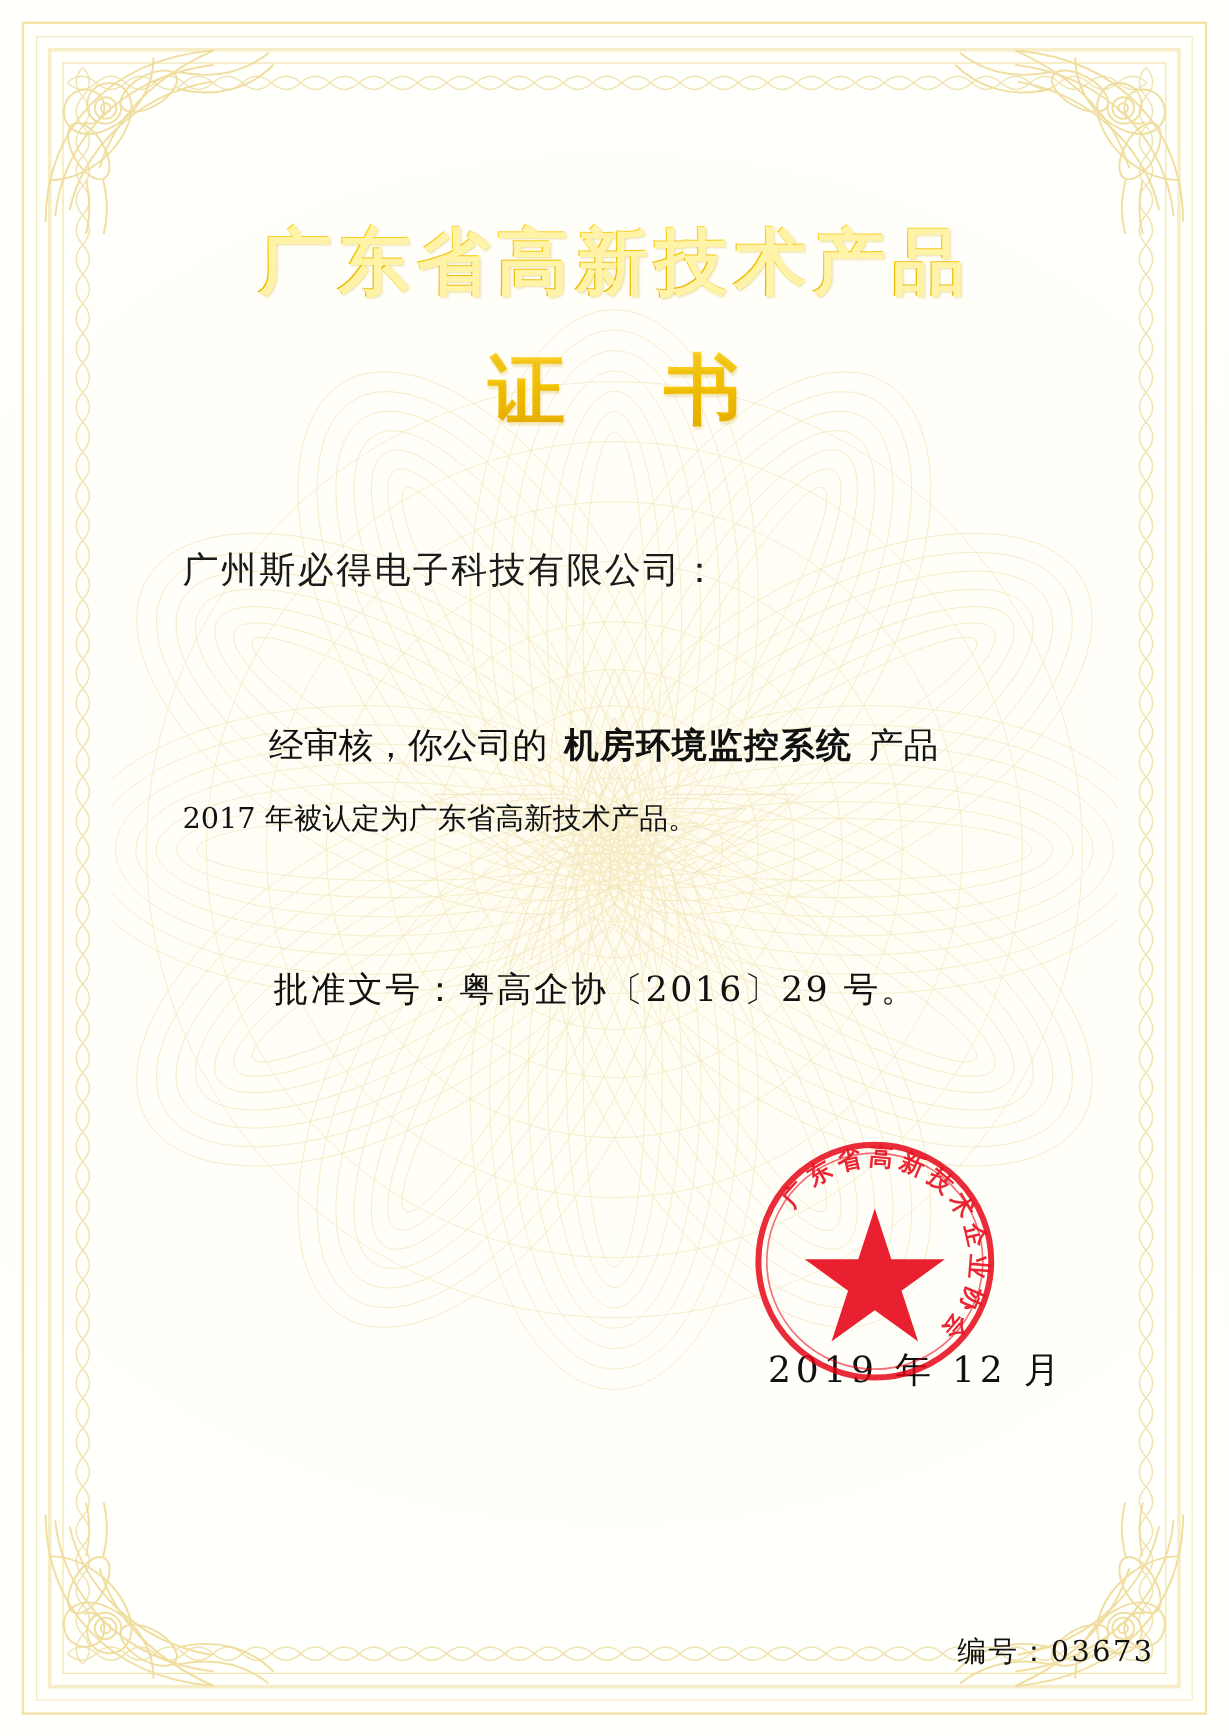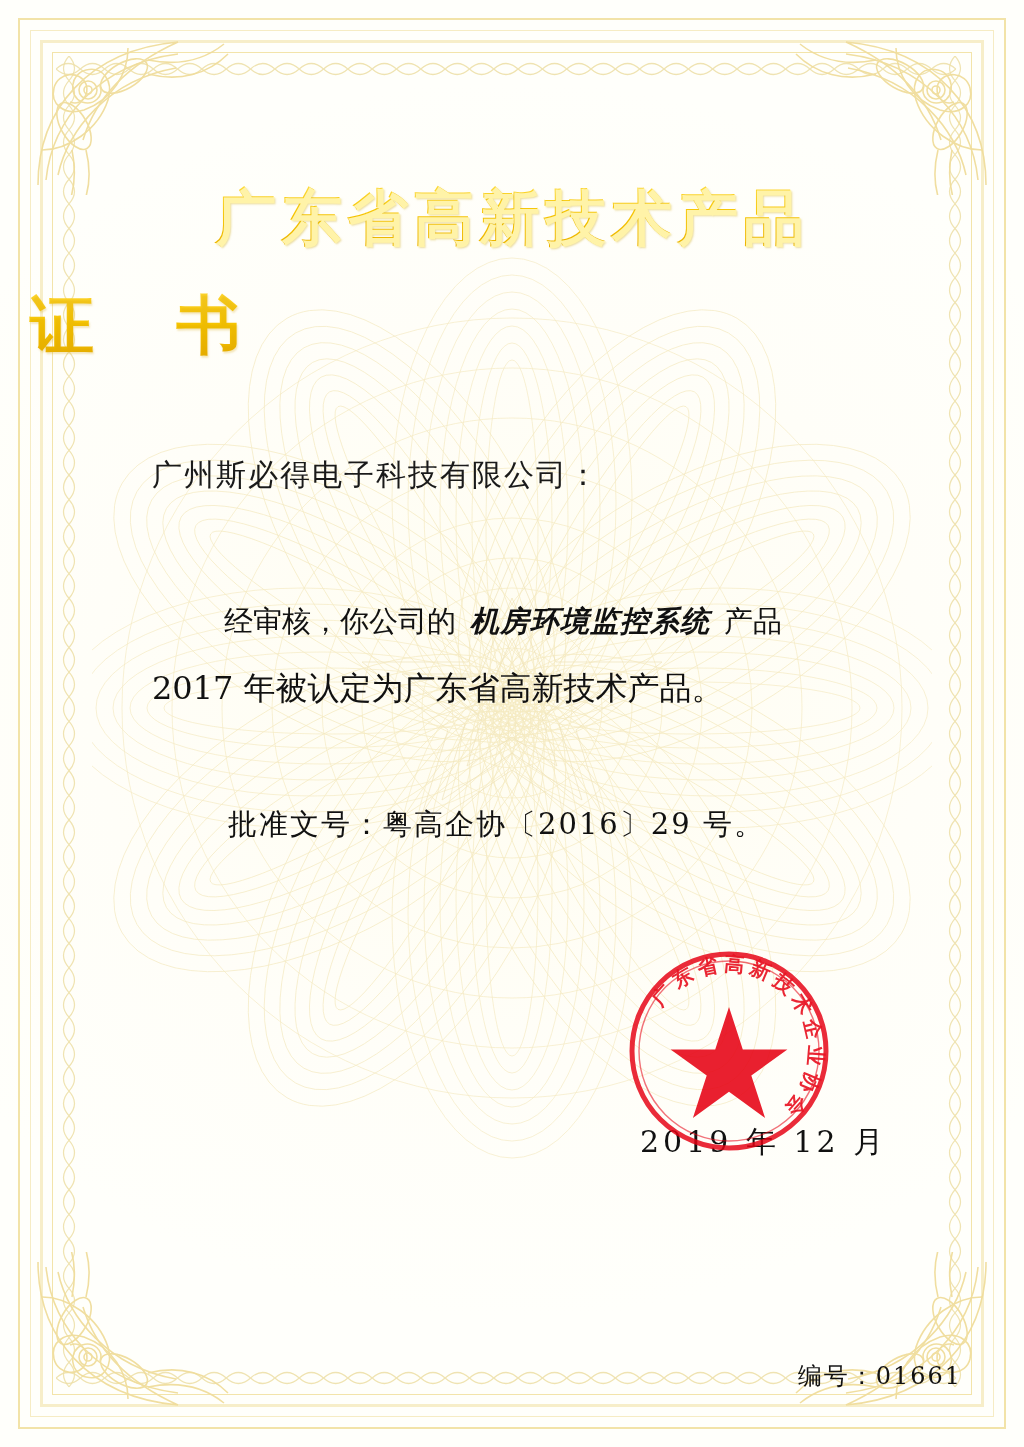--- a/index.html
+++ b/index.html
@@ -110,21 +110,21 @@
     background: linear-gradient(180deg,#ffe04a 0%, #f6c400 45%, #e8ae00 100%);
     -webkit-background-clip: text;
     background-clip: text;
     color: transparent;
   }
 
   .title-sub {
     position: absolute;
     top: 282px;
     left: 0; right: 0;
-    text-align: left;
+    text-align: center;
     font-family: "DejaVu Sans", "Liberation Sans", sans-serif;
     font-weight: bold;
     font-size: 64px;
     letter-spacing: 30px;
     text-indent: 30px;
     background: linear-gradient(180deg,#ffd93a 0%, #f7c500 50%, #e6a800 100%);
     -webkit-background-clip: text;
     background-clip: text;
     color: transparent;
     text-shadow: 1px 2px 2px rgba(210,160,0,.25);
@@ -148,30 +148,29 @@
     font-size: 29px;
     line-height: 1.5;
     color: #111;
     font-family: "DejaVu Serif", "Liberation Serif", serif;
   }
   .body-line1 .indent { display:inline-block; width: 72px; }
   .product-name {
     font-weight: bold;
     padding: 0 14px;
     letter-spacing: 1px;
-    font-style: italic;
   }
   .suffix-bold { font-weight: normal; text-align: center; }
 
   .body-line2 {
     position: absolute;
     top: 664px;
     left: 152px;
     right: 140px;
-    font-size: 32px;
+    font-size: 24px;
     line-height: 1.5;
     color: #111;
     font-family: "DejaVu Serif", "Liberation Serif", serif;
   }
 
   .approval {
     position: absolute;
     top: 805px;
     left: 228px;
     font-size: 29px;
@@ -414,17 +413,17 @@
         <text font-family="'DejaVu Sans','Liberation Sans',sans-serif" font-size="20" font-weight="bold" fill="#e60012" letter-spacing="5" opacity="0.92">
           <textPath href="#sealArc" startOffset="9%">广东省高新技术企业协会</textPath>
         </text>
         <polygon fill="#e60012" opacity="0.95" points="106,62 119.8,104.4 164.4,104.4 128.3,130.6 142.1,173 106,146.8 69.9,173 83.7,130.6 47.6,104.4 92.2,104.4"></polygon>
       </svg>
     </div>
 
     <div class="issue-date">2019 年 12 月</div>
 
     <div class="serial">
-      <span>编号：</span><span>01661</span>
+      <span>编号：</span><span>03673</span>
     </div>
 
   </div>
 </div>
 
 </body></html>

